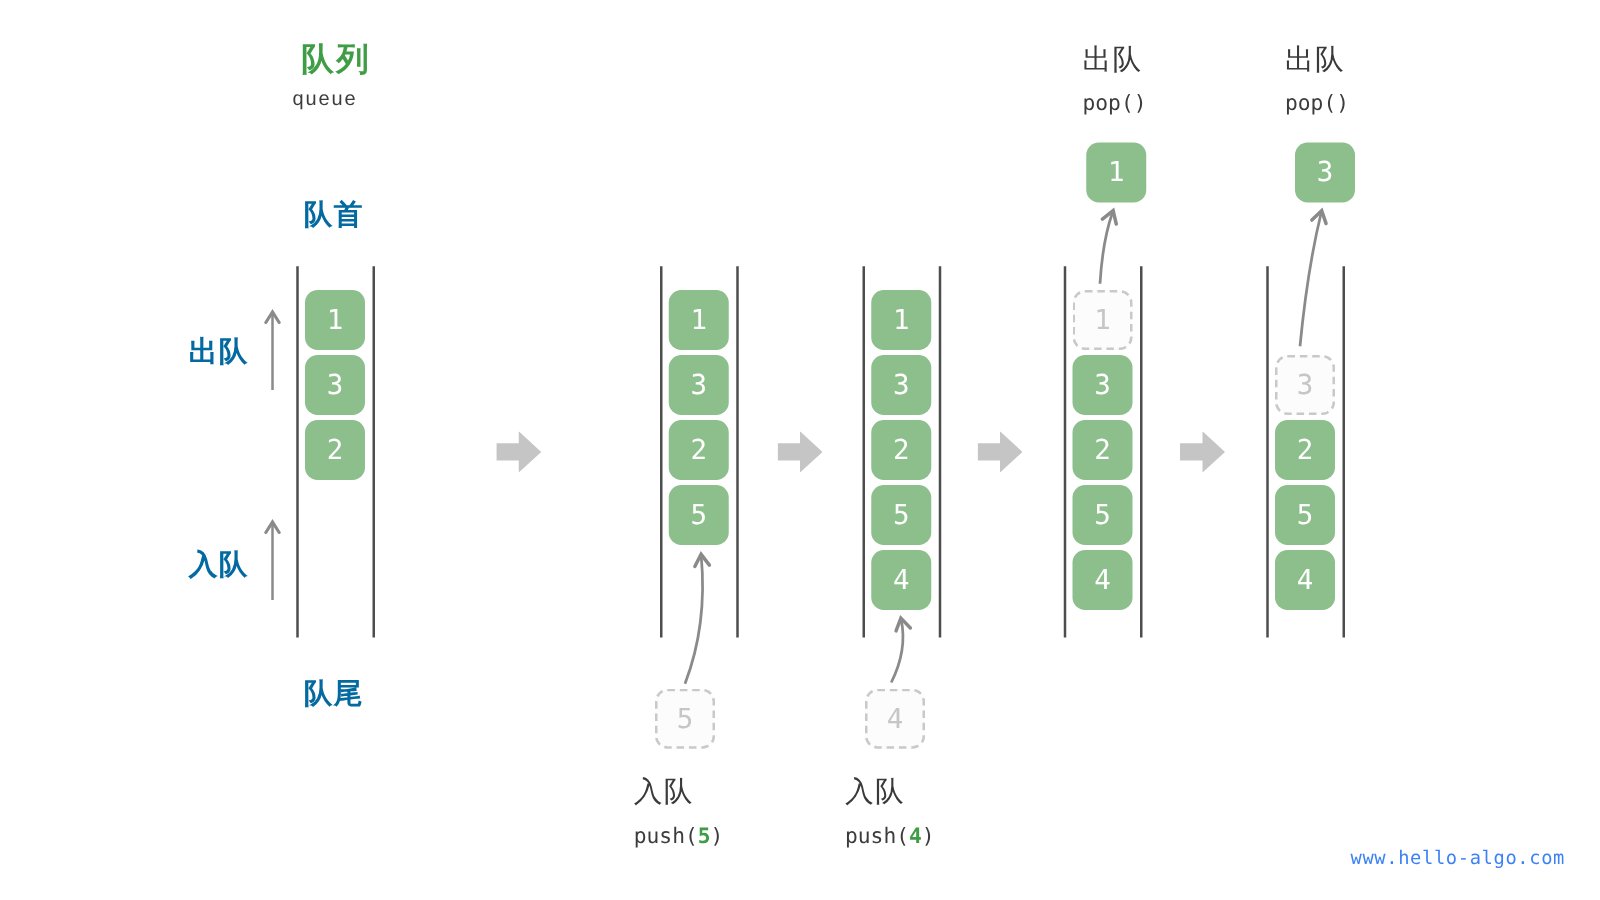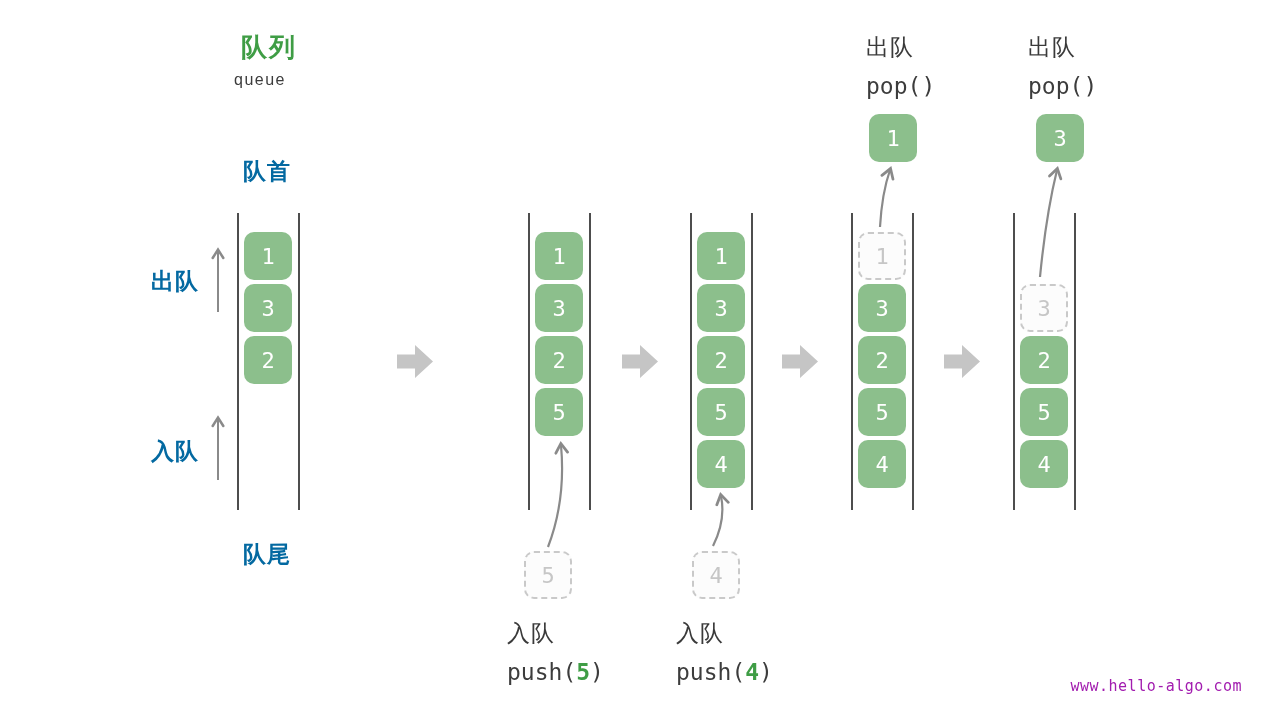--- a/index.html
+++ b/index.html
@@ -34,38 +34,38 @@
              display:flex;align-items:center;justify-content:center;
              font-family:"DejaVu Sans Mono",monospace;font-size:22px;}
   #popped-1{left:869px;top:114px;background:#8cbf8c;color:#fff;}
   #popped-3{left:1036px;top:114px;background:#8cbf8c;color:#fff;}
   #incoming-5{left:524px;top:551px;background:#fcfcfc;border:2px dashed #c9c9c9;color:#c6c6c6;}
   #incoming-4{left:692px;top:551px;background:#fcfcfc;border:2px dashed #c9c9c9;color:#c6c6c6;}
 
   
   .op-group{position:absolute;display:flex;flex-direction:column;gap:10px;}
   .op-zh{font-size:23px;color:#3a3a3a;letter-spacing:1px;}
-  .op-code{font-family:"DejaVu Sans Mono",monospace;font-size:23px;color:#3c3c3c;}
+  .op-code{font-family:"DejaVu Sans Mono",monospace;font-size:17px;color:#3c3c3c;}
   .op-code .arg{color:#3f9d45;font-weight:bold;}
   #op-top-4{left:866px;top:32px;}
   #op-top-5{left:1028px;top:32px;}
   #op-bottom-2{left:507px;top:618px;}
   #op-bottom-3{left:676px;top:618px;}
 
   
   .block-arrow{position:absolute;top:345px;width:36px;height:33px;background:#c5c5c5;
                clip-path:polygon(0 29%,50% 29%,50% 0,100% 50%,50% 100%,50% 71%,0 71%);}
   #ba1{left:397px}#ba2{left:622px}#ba3{left:782px}#ba4{left:944px}
 
   
   .overlay{position:absolute;left:0;top:0;width:1280px;height:720px;pointer-events:none;}
 
   
-  .watermark{position:absolute;right:38px;top:677px;font-family:"DejaVu Sans Mono",monospace;
-             font-size:15px;color:#a21caf;letter-spacing:0.5px;}
+  .watermark{position:absolute;right:28px;top:677px;font-family:"DejaVu Sans Mono",monospace;
+             font-size:15px;color:#3b82f6;letter-spacing:0.5px;}
 </style>
 </head>
 <body>
 
 <div class="canvas">
 
   <div class="title-zh">队列</div>
   <div class="title-en">queue</div>
 
   <div class="zh-label" id="label-front">队首</div>

